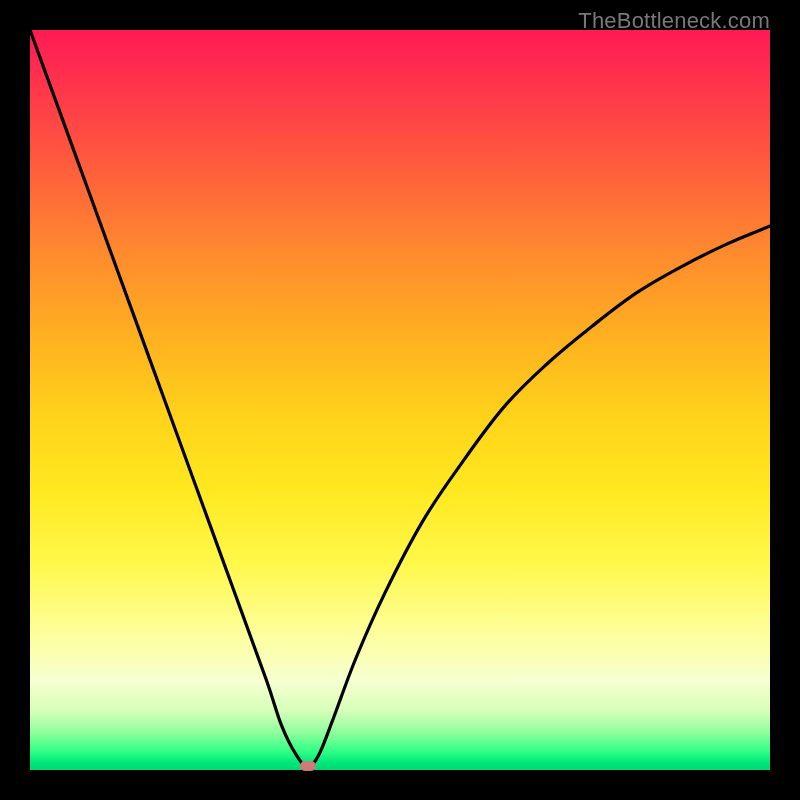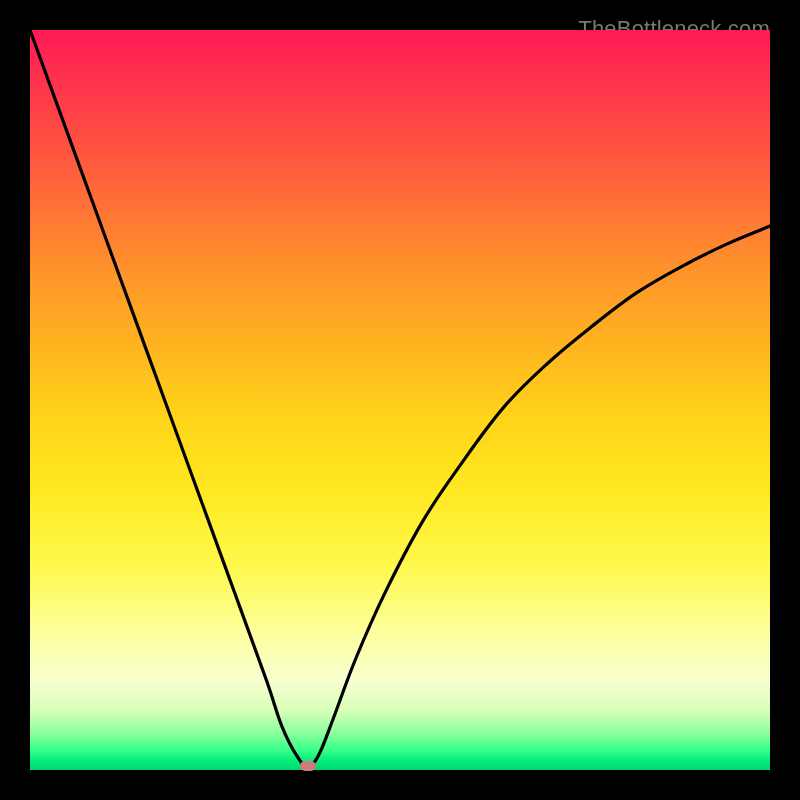--- a/index.html
+++ b/index.html
@@ -33,21 +33,21 @@
       #fdffa0 82%,
       #f6ffd0 88%,
       #d6ffb8 92%,
       #8cff9c 95%,
       #2fff86 97.5%,
       #00e77a 99%,
       #00d872 100%);
   }
   .watermark {
     position: absolute;
-    top: 16px;
+    top: 8px;
     right: 30px;
     color: #787878;
     font-size: 22px;
     font-weight: 500;
     letter-spacing: 0.2px;
     user-select: none;
   }
   svg.curve {
     position: absolute;
     left: 0;

